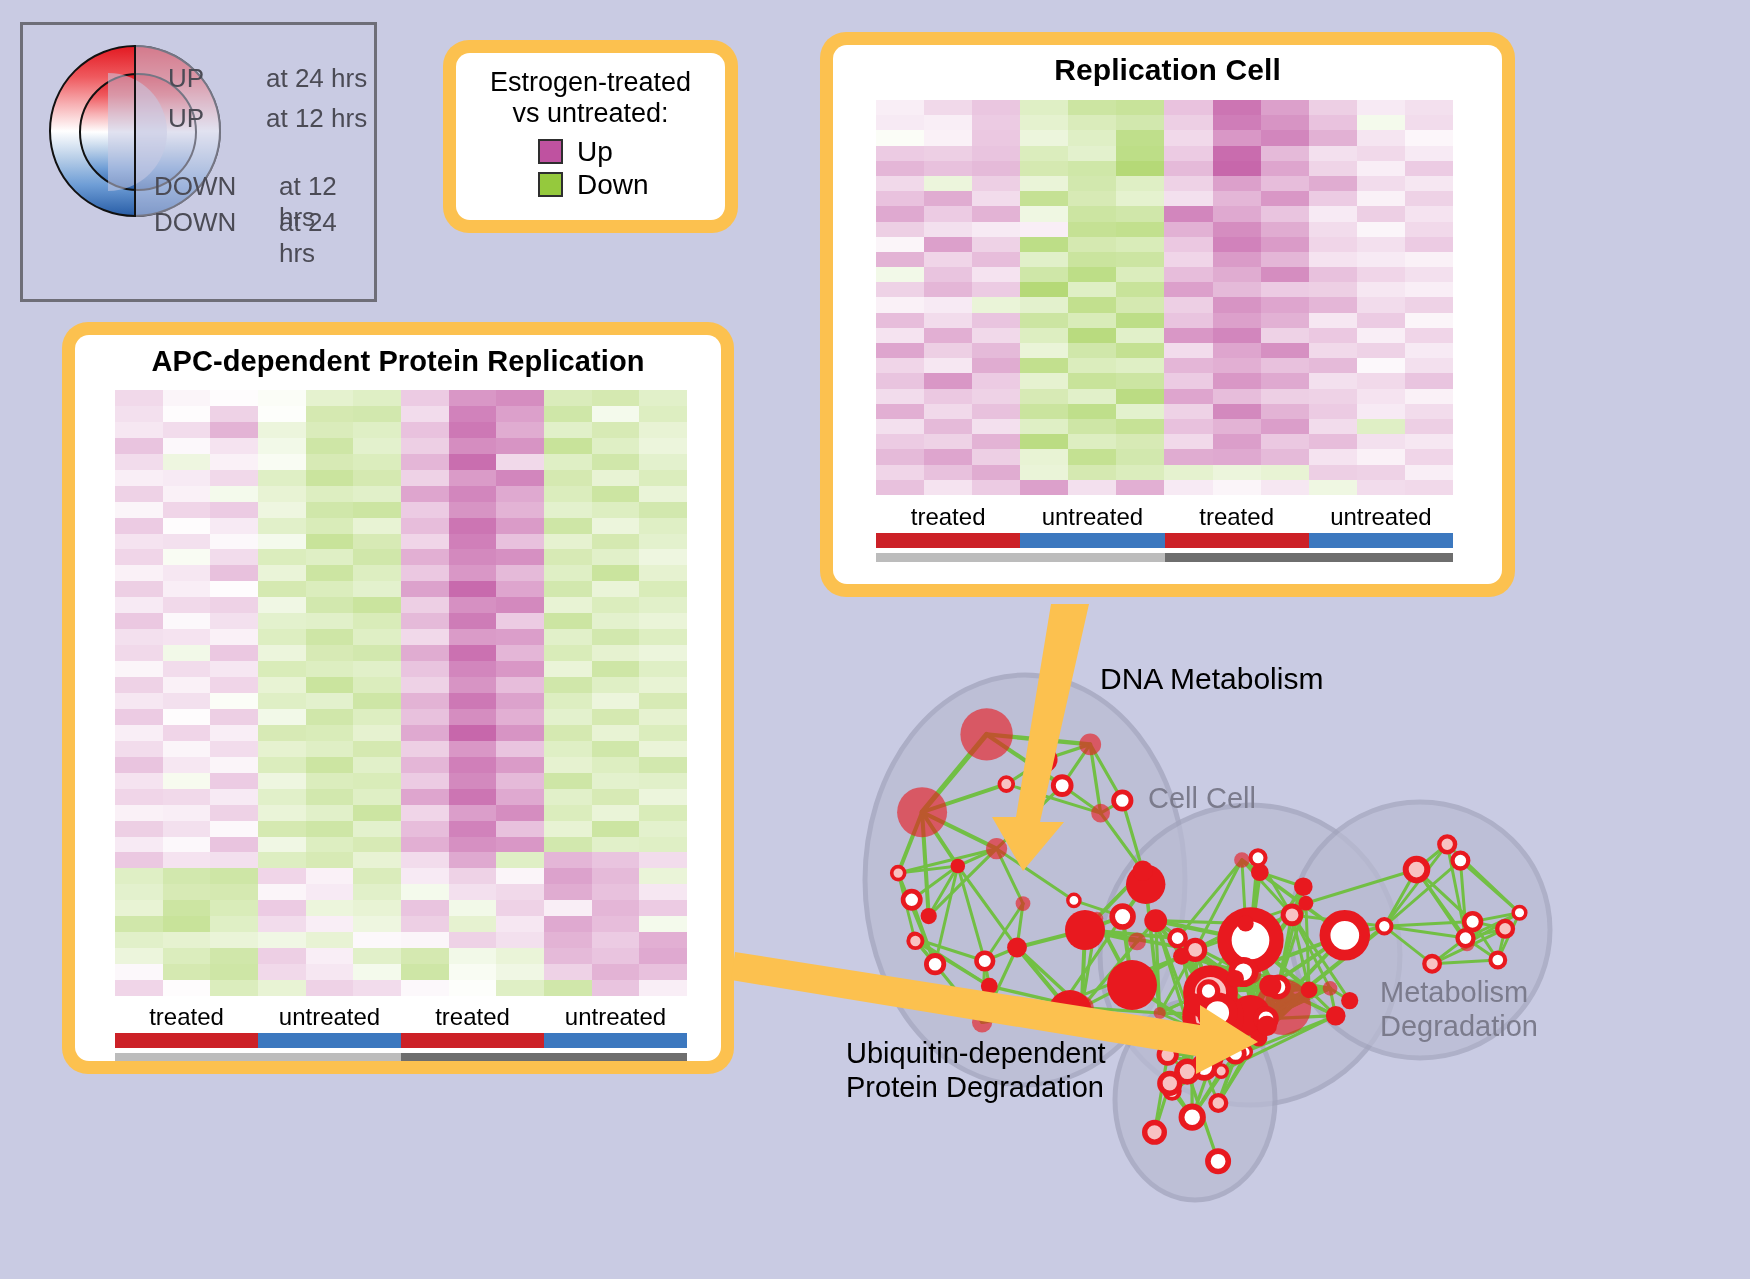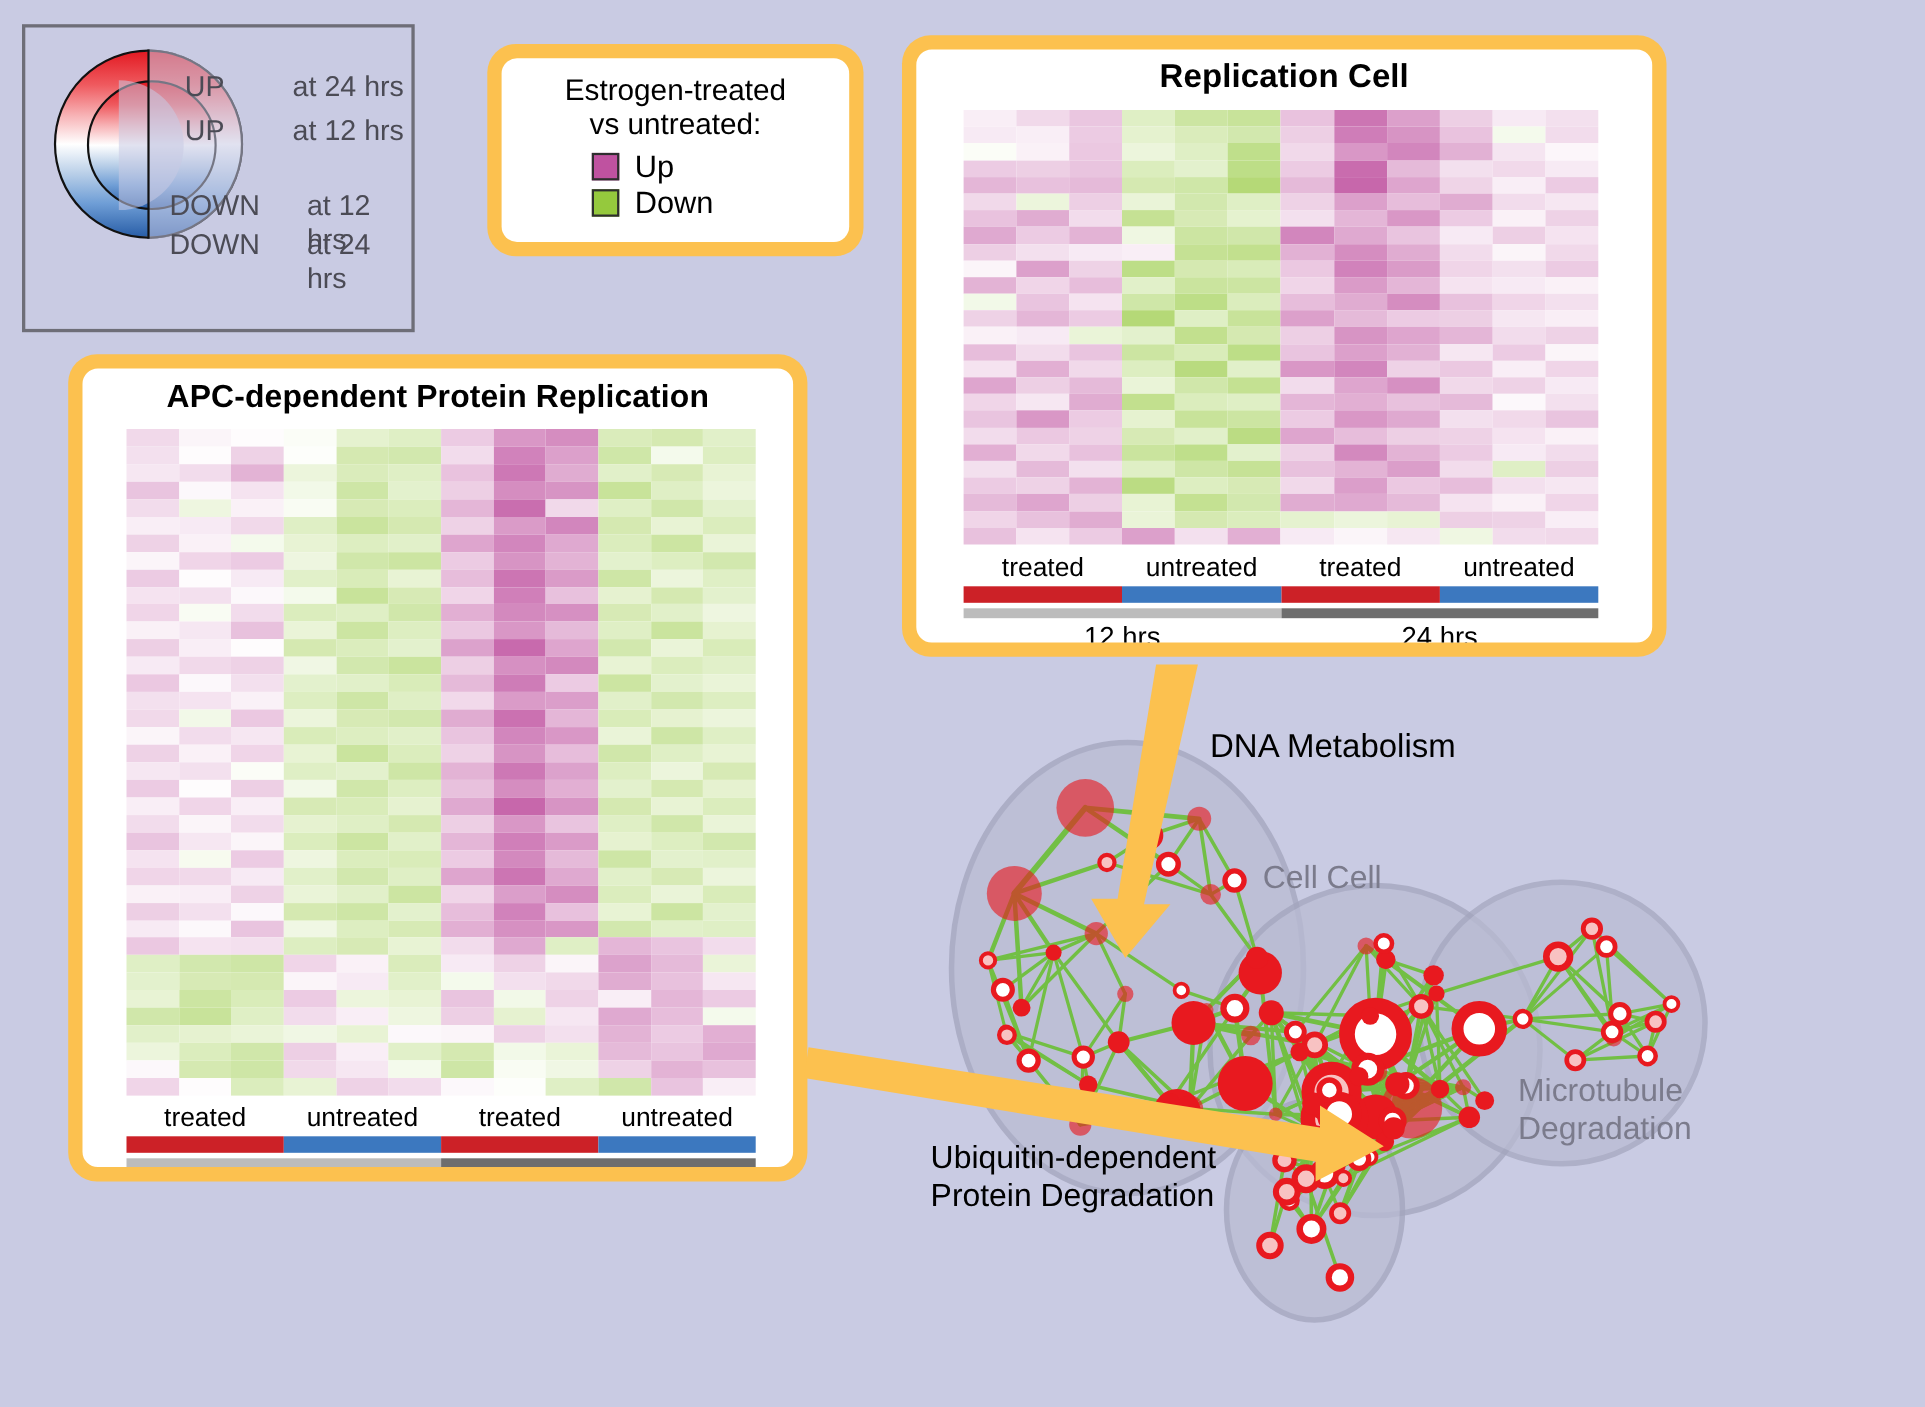--- a/index.html
+++ b/index.html
@@ -46,21 +46,21 @@
   }
 
   
   .panel{
     position:absolute;background:#fcc14f;border-radius:26px;padding:13px;box-sizing:border-box;
   }
   .panel-inner{
     width:100%;height:100%;background:#fff;border-radius:14px;box-sizing:border-box;
     position:relative;overflow:hidden;
   }
-  #legend-panel{left:443px;top:40px;width:342px;height:193px;}
+  #legend-panel{left:443px;top:40px;width:295px;height:193px;}
   #legend-panel .panel-inner{padding:14px 10px 0 10px;}
   #legend-title{font-size:27px;color:#000;text-align:center;line-height:1.16;}
   .legend-items{margin-top:6px;padding-left:72px;}
   .legend-item{display:flex;align-items:center;gap:14px;margin-top:1px;}
   .swatch{width:25px;height:25px;border:2px solid #2e2e2e;box-sizing:border-box;}
   .legend-text{font-size:28px;color:#000;}
 
   #panel-replication{left:820px;top:32px;width:695px;height:565px;}
   #panel-apc{left:62px;top:322px;width:672px;height:752px;}
   .panel-title{
@@ -464,24 +464,20 @@
         </div>
         <div class="ann-bar">
           <i style="background: rgb(204, 33, 39);"></i>
             <i style="background: rgb(60, 120, 191);"></i>
           <i style="background: rgb(204, 33, 39);"></i>
             <i style="background: rgb(60, 120, 191);"></i>
         </div>
         <div class="ann-time">
           <i style="background: rgb(188, 188, 188);"></i>
             <i style="background: rgb(110, 110, 110);"></i>
-        </div>
-        <div class="ann-time-labels">
-          <span>12 hrs</span>
-          <span>24 hrs</span>
         </div>
       </div>
     </div>
   </div>
 
   <div class="panel" id="panel-apc">
     <div class="panel-inner">
       <div class="panel-title">APC-dependent Protein Replication</div>
       <div class="heatmap" id="hm-apc" style="left: 40px; top: 55px; width: 572px; height: 606px; grid-template-columns: repeat(12, 1fr); grid-template-rows: repeat(38, 1fr);">
           <div class="hm-cell" style="background:rgb(241,217,234)"></div>
@@ -1362,21 +1358,21 @@
           <circle cx="407.3" cy="471.6" r="10.3" fill="#f8c2c2" stroke="#e8191f" stroke-width="5.6"></circle>
           <circle cx="374.5" cy="532.3" r="9.8" fill="#f8c2c2" stroke="#e8191f" stroke-width="5.4"></circle>
           <circle cx="352.0" cy="385.0" r="25.0" fill="#e8191f" opacity="1"></circle>
           <circle cx="305.0" cy="330.0" r="20.0" fill="#e8191f" opacity="1"></circle>
         </g>
     </svg>
 
     <div class="cluster-label" id="lbl-dna">DNA Metabolism</div>
     <div class="cluster-label" id="lbl-cellcycle">Cell Cell</div>
     <div class="cluster-label" id="lbl-micro">
-      <div>Microtubule</div>
+      <div>Metabolism</div>
       <div>Degradation</div>
     </div>
     <div class="cluster-label" id="lbl-ubq">
       <div>Ubiquitin-dependent</div>
       <div>Protein Degradation</div>
     </div>
   </div>
 
   <svg id="arrows" viewBox="0 0 1750 1279">
     <polygon points="1051,604 1089,604 1040,822 1064,822 1023,871 992,817 1016,817" fill="#fcc14f"></polygon>

